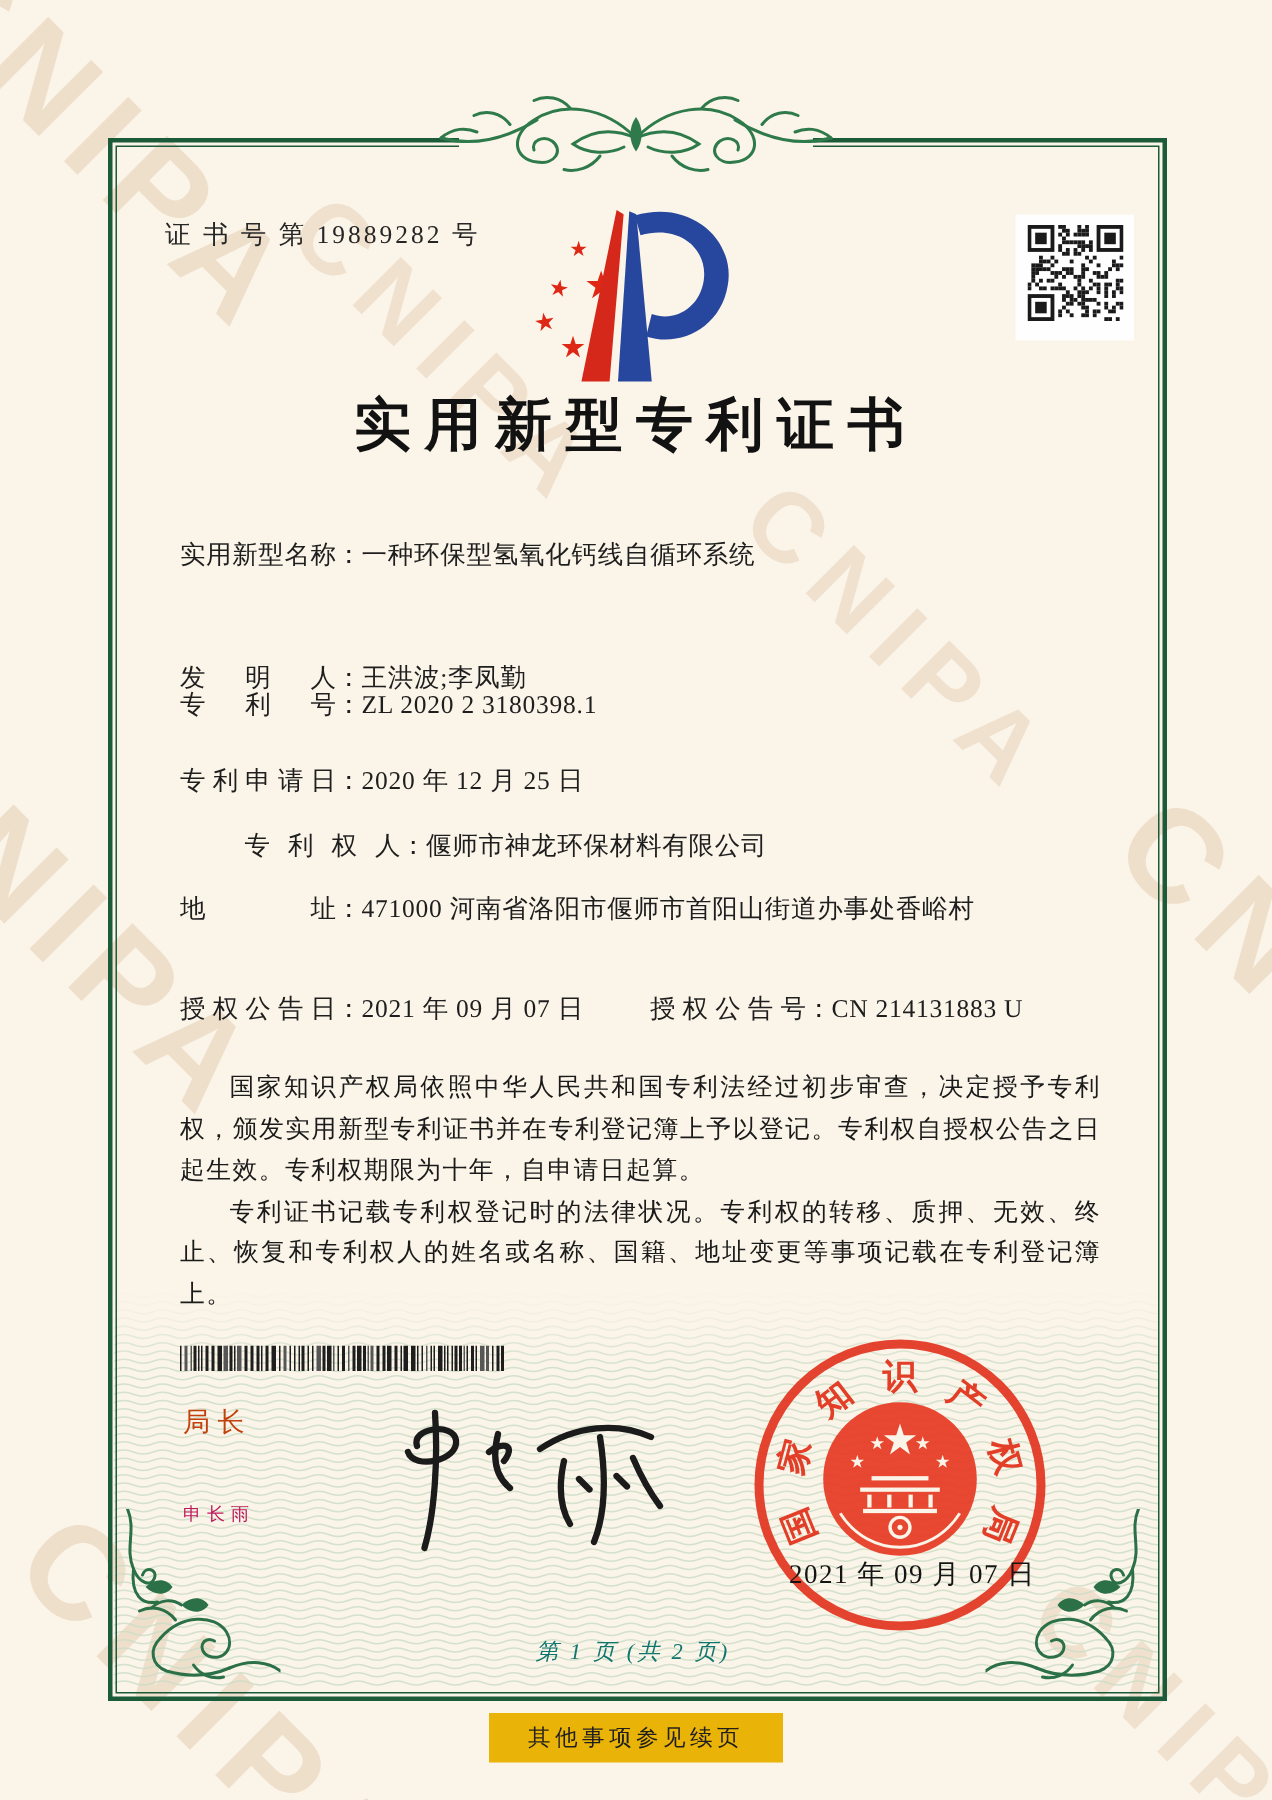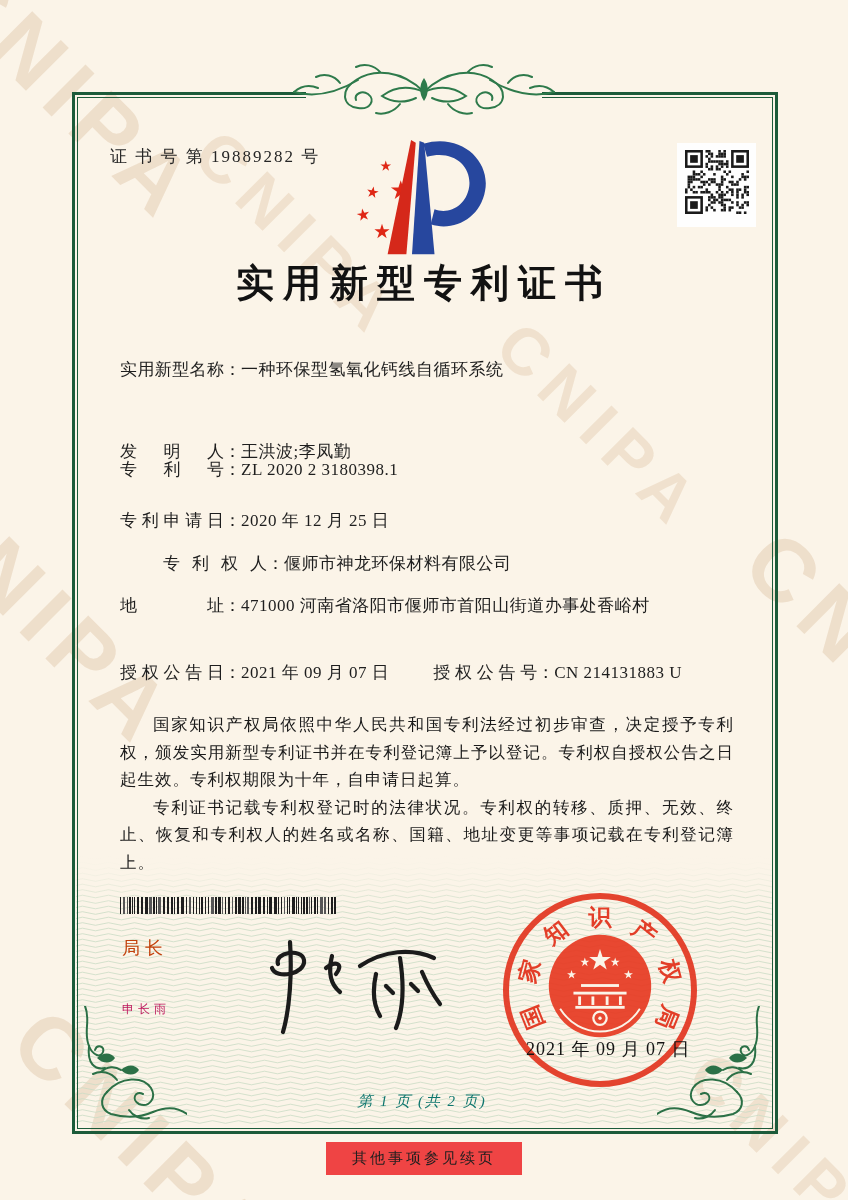--- a/index.html
+++ b/index.html
@@ -61,21 +61,21 @@
   .seal-ring{position:absolute;inset:0;border:6px solid rgba(226,52,30,0.92);border-radius:50%;}
   .seal-char{position:absolute;left:50%;top:50%;width:30px;height:30px;margin:-15px 0 0 -15px;
              display:flex;align-items:center;justify-content:center;font-size:23px;font-weight:bold;
              color:rgba(226,52,30,0.95);}
   .emblem{position:absolute;left:42px;top:38px;width:110px;height:110px;}
   .seal-date{position:absolute;left:526px;top:1037px;font-size:18px;letter-spacing:1px;color:#141414;z-index:6;}
   
   .page-info{position:absolute;left:72px;top:1092px;width:700px;text-align:center;
              font-size:15px;letter-spacing:2px;color:#0f766e;font-style:italic;}
   .cont-wrap{position:absolute;left:0;top:1142px;width:848px;text-align:center;}
-  .cont-note{display:inline-block;background:#ef4444;padding:7px 26px;font-size:15px;
+  .cont-note{display:inline-block;background:#eab308;padding:7px 26px;font-size:15px;
              letter-spacing:3px;color:#1f1f1f;}
 </style>
 </head>
 <body>
 
 <div class="page">
 
   <div class="wm wm-lg wm1">CNIPA</div>
   <div class="wm wm2">CNIPA</div>
   <div class="wm wm3">CNIPA</div>

